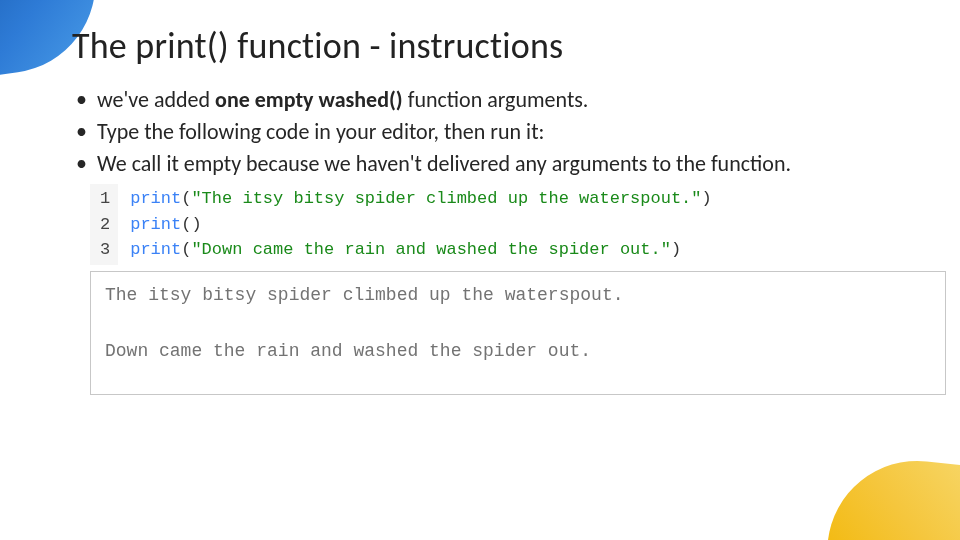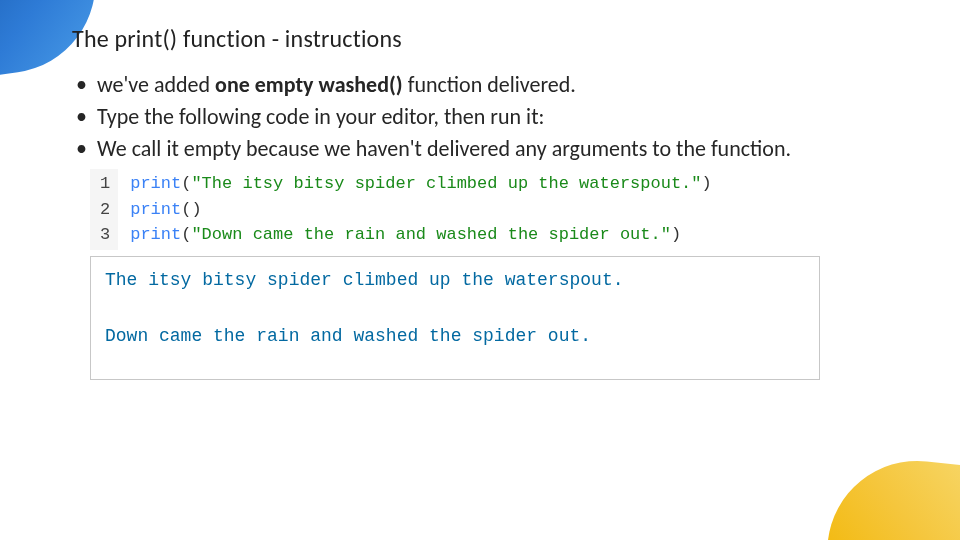--- a/index.html
+++ b/index.html
@@ -23,21 +23,21 @@
     width: 160px; height: 130px;
     background: linear-gradient(45deg, #f2b705 0%, #f5c63c 50%, #f7d96e 100%);
     border-radius: 90px 0 0 0;
     transform: rotate(6deg);
     z-index: 0;
   }
 
   .slide { position: relative; z-index: 1; padding: 24px 72px 0 72px; }
 
   h1.title {
-    font-size: 24px;
+    font-size: 36px;
     font-weight: 400;
     color: #222;
     margin: 0 0 18px 0;
     letter-spacing: 0.2px;
   }
 
   ul.bullets { list-style: none; padding: 0 0 0 4px; }
   ul.bullets > li {
     font-size: 22px;
     color: #262626;
@@ -78,38 +78,38 @@
   .code .pn { color: #333; }      
   .code .str { color: #1a8a1a; }  
 
   
   .output-box {
     margin: 6px 0 0 18px;
     border: 1px solid #c7c7c7;
     padding: 10px 14px 28px 14px;
     font-family: "Courier New", monospace;
     font-size: 18px;
-    color: #0369a1;
+    color: #737373;
     line-height: 1.55;
     white-space: pre;
-    width: 730px;
+    width: 856px;
   }
 </style>
 </head>
 <body>
 
 <div class="accent-tl"></div>
 <div class="accent-br"></div>
 
 <div class="slide">
 
   <h1 class="title">The print() function - instructions</h1>
 
   <ul class="bullets">
-    <li><span>we've added </span><span class="bold">one empty washed()</span><span> function delivered.</span></li>
+    <li><span>we've added </span><span class="bold">one empty washed()</span><span> function arguments.</span></li>
     <li>Type the following code in your editor, then run it:</li>
     <li>We call it empty because we haven't delivered any arguments to the function.</li>
   </ul>
 
   <div class="code-area">
     <div class="gutter">
       <div>1</div>
       <div>2</div>
       <div>3</div>
     </div>

